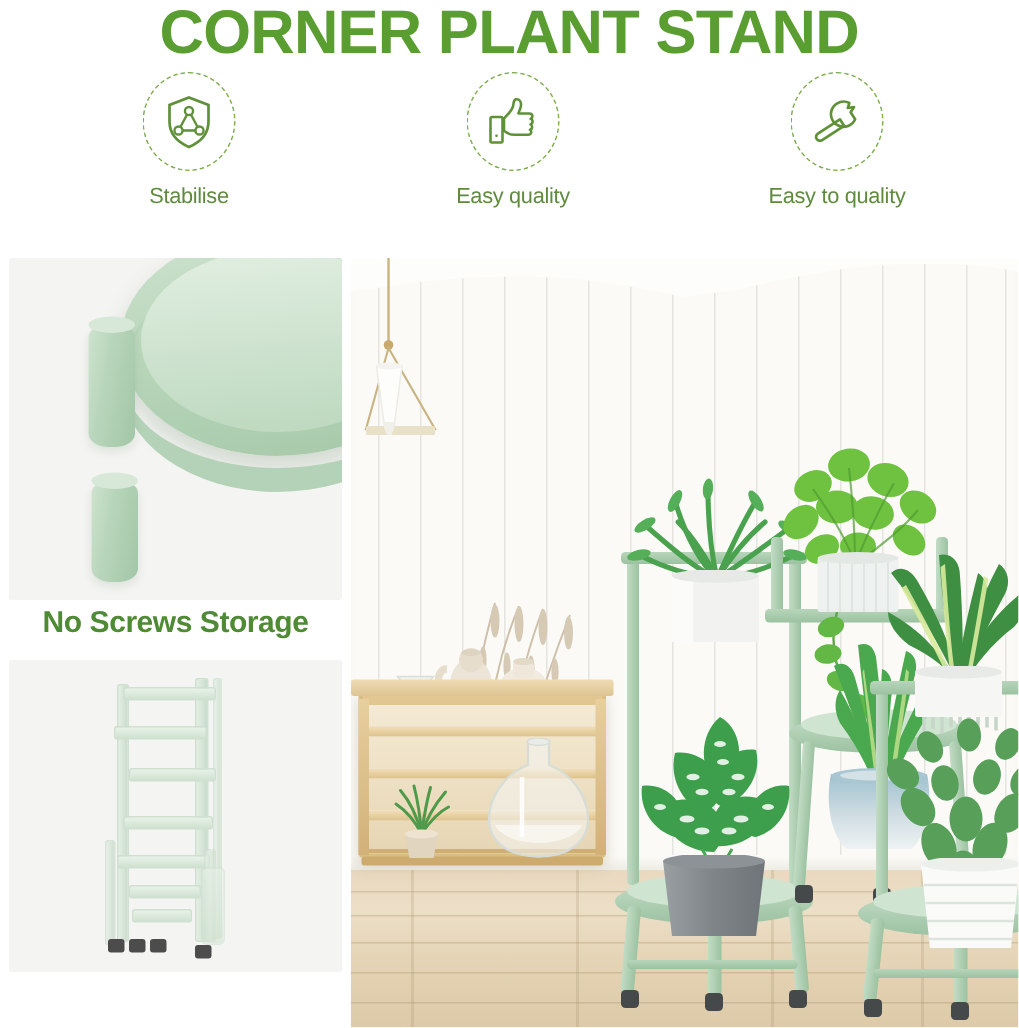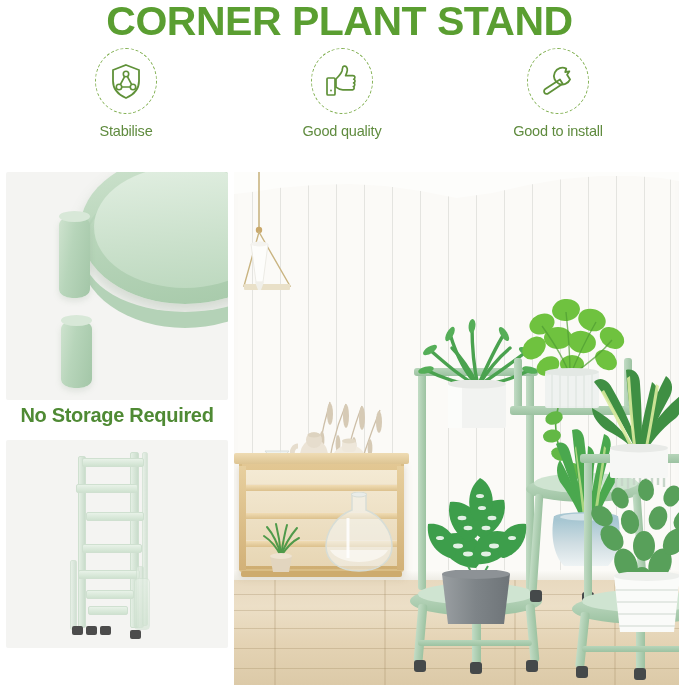--- a/index.html
+++ b/index.html
@@ -182,48 +182,48 @@
       <div class="badge">
         <svg width="36" height="36" viewBox="0 0 36 36">
           <rect x="3" y="15" width="8" height="17" rx="1" fill="none" stroke="#5f9138" stroke-width="1.7"></rect>
           <circle cx="7" cy="27.5" r="0.9" fill="#5f9138"></circle>
           <path d="M12 16 C14 14 17 11 18 8 C18.6 6 18 3.6 20 3.2 C22.4 2.8 23.6 5 23.3 7.4
                    C23.1 9.3 22.3 11 21.6 12.6 H29 C31 12.6 31.8 15.3 29.7 16.2
                    C31.4 16.6 31.6 19.3 29.6 19.9 C31.2 20.5 31.2 23 29.3 23.5
                    C30.7 24.2 30.4 26.5 28.5 26.8 L18.8 26.8 C15.8 26.8 13.6 25.5 12 24.2 Z" fill="none" stroke="#5f9138" stroke-width="1.7" stroke-linejoin="round"></path>
         </svg>
       </div>
-      <div class="flabel">Good quality</div>
+      <div class="flabel">Easy quality</div>
     </div>
 
     <div class="feature">
       <div class="badge">
         <svg width="36" height="36" viewBox="0 0 36 36">
           <g transform="rotate(12 18 18)">
             <path d="M23.5 4.2 A8.4 8.4 0 1 0 29.5 14 L25.6 10.1 L27.1 6.2 L23.2 7.7 Z" fill="none" stroke="#5f9138" stroke-width="1.8" stroke-linejoin="round"></path>
             <path d="M19.6 16.2 L7.2 28.5 A2.6 2.6 0 0 0 10.9 32.2 L23.2 19.8 Z" fill="none" stroke="#5f9138" stroke-width="1.8" stroke-linejoin="round"></path>
           </g>
         </svg>
       </div>
-      <div class="flabel">Good to install</div>
+      <div class="flabel">Easy to quality</div>
     </div>
 
   </div>
 
   <div class="panel panel-a">
     <div class="trayWrap">
       <div class="tray-outer"></div>
       <div class="tray-rim"></div>
       <div class="tray-inner"></div>
       <div class="post post-top"></div>
       <div class="post post-bot"></div>
 
     </div>
   </div>
-  <div class="cap cap-a">No Storage Required</div>
+  <div class="cap cap-a">No Screws Storage</div>
 
   <div class="panel panel-b">
     <div class="fold">
 
       <div class="rail" style="left:52px;  top:6px;  width:8px;  height:172px;"></div>
       <div class="rail" style="left:104px; top:2px;  width:9px;  height:176px;"></div>
       <div class="rail" style="left:116px; top:2px;  width:6px;  height:174px; opacity:.75;"></div>
       <div class="rail" style="left:44px;  top:110px;width:7px;  height:70px;  opacity:.8;"></div>
 
       <div class="bar" style="left:56px;  top:8px;   width:62px; height:9px;"></div>

